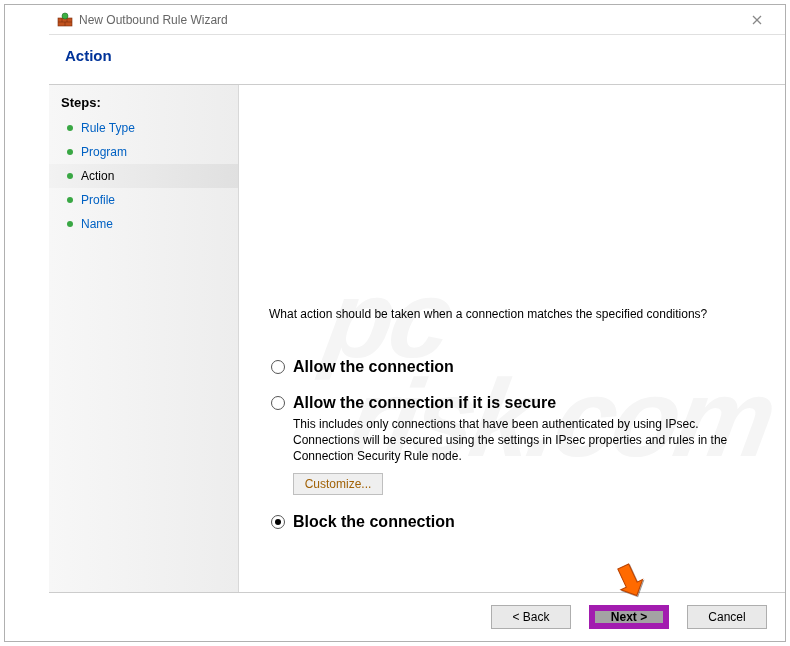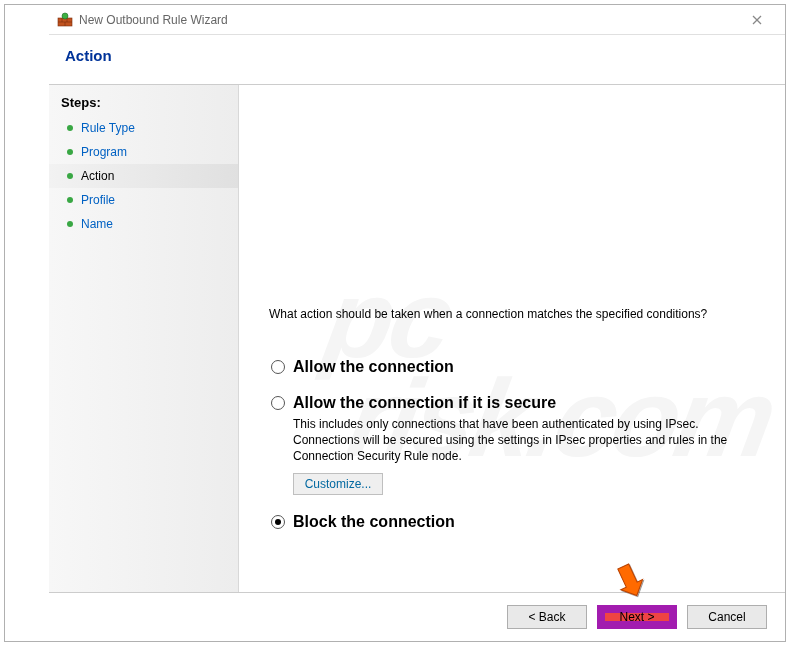--- a/index.html
+++ b/index.html
@@ -125,47 +125,48 @@
     margin: 4px 0 0 22px;
     font-size:12px;
     max-width: 510px;
     line-height:1.35;
   }
   .customize-btn {
     margin: 8px 16px 0 22px;
     width:90px;height:22px;
     border:1px solid #bfbfbf;
     background:#efefef;
-    color:#0369a1;
+    color:#a16207;
     font-size:12px;
     text-align:center;
     line-height:20px;
   }
 
   .footer {
     border-top:1px solid #ccc;
     padding:12px 18px;
     display:flex;
     justify-content:flex-end;
-    gap:10px;
+    gap:18px;
     background:#fff;
   }
   .btn {
     width:80px;height:24px;
     border:1px solid #aeaeae;
     background:#e9e9e9;
     font-size:12px;
     display:flex;
     align-items:center;
     justify-content:center;
     cursor:pointer;
   }
   .btn.primary {
-    border:8px solid #a21caf;
-    background:#ef4444;
+    border:6px solid #a21caf;
+    background:#a3a3a3;
+    font-weight:bold;
   }
 
   
   .arrow {
     position:absolute;
     width:40px;height:40px;
     pointer-events:none;
   }
   .arrow svg { width:100%; height:100%; }
 

